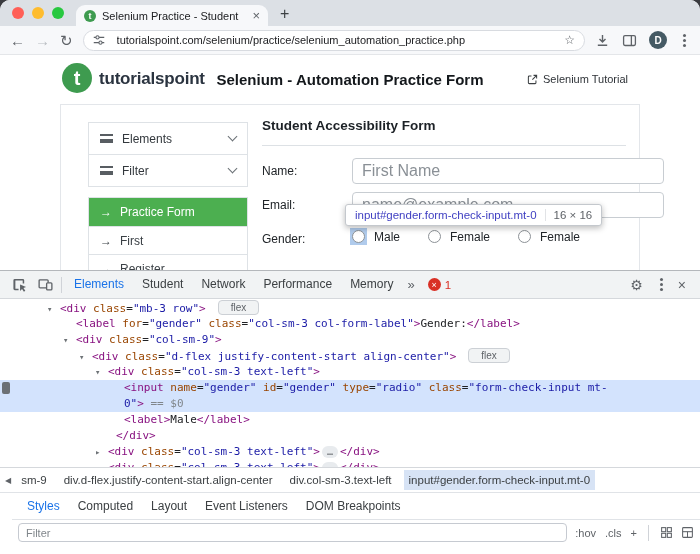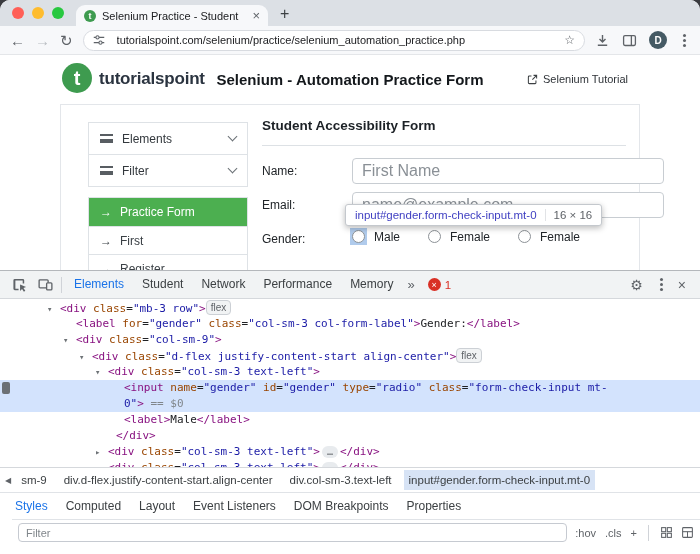--- a/index.html
+++ b/index.html
@@ -78,29 +78,29 @@
   .dt-kebab{margin-right:15px;}
   .dt-close{font-size:14px;color:#5f6368;margin-right:8px;}
 
   .dom{position:absolute;top:29px;left:0;right:0;height:167px;overflow:hidden;font-family:"DejaVu Sans Mono","Liberation Mono",monospace;font-size:11px;}
   .tree-row{height:16px;line-height:16px;white-space:pre;position:relative;}
   .tree-row.sel{background:#d3e3fd;}
   .tw-arrow{display:inline-block;width:13px;color:#6e7377;font-size:9px;}
   .tk-tag{color:#881280;} .tk-attr{color:#994500;} .tk-val{color:#1a1aa6;}
   .tk-text{color:#202124;} .tk-punc{color:#202124;} .tk-meta{color:#80868b;}
   .ell-pill{display:inline-block;padding:0 5px;border-radius:7px;background:#e8ebee;color:#5f6368;font-size:10px;line-height:12px;margin:0 2px;}
-  .flex-badge{display:inline-block;margin-left:0;padding:0 4px;border:1px solid #ccd0d5;border-radius:4px;background:#f1f3f4;color:#5f6368;font:10px/13px "Liberation Sans",sans-serif;vertical-align:1px;}
+  .flex-badge{display:inline-block;margin-left:12px;padding:0 12px;border:1px solid #ccd0d5;border-radius:4px;background:#f1f3f4;color:#5f6368;font:10px/13px "Liberation Sans",sans-serif;vertical-align:1px;}
   .grip{position:absolute;left:2px;top:2px;width:8px;height:12px;background:#6b7075;border-radius:2px;}
 
   .crumbs{position:absolute;top:196px;left:0;right:0;height:25px;border-top:1px solid #d5d8dc;background:#fff;display:flex;align-items:center;font-size:11.5px;color:#3c4043;overflow:hidden;}
   .crumb-scroll{font-size:8px;color:#5f6368;padding:0 5px;}
   .crumb{padding:4px 5px;margin-right:7px;white-space:nowrap;}
   .crumb.active{background:#d7e3f5;}
 
-  .pane-tabs{position:absolute;top:221px;left:0;right:0;height:27px;border-top:1px solid #e0e3e7;background:#fff;display:flex;align-items:center;padding-left:6px;}
+  .pane-tabs{position:absolute;top:221px;left:0;right:0;height:27px;border-top:1px solid #e0e3e7;background:#fff;display:flex;align-items:center;padding-left:18px;}
   .pane-tab{padding:0 9px;font-size:12px;color:#3c4043;line-height:26px;white-space:nowrap;}
   .pane-tab.active{color:#1a73e8;}
 
   .filter-row{position:absolute;top:248px;left:0;right:0;height:26px;border-top:1px solid #e0e3e7;background:#fff;display:flex;align-items:center;padding:0 6px;gap:8px;margin-left:12px;}
   .filter{flex:1;height:19px;border:1px solid #c6cad1;border-radius:4px;font-size:11px;padding:0 7px;color:#202124;font-family:"Liberation Sans",sans-serif;min-width:0;}
   .filter::placeholder{color:#80868b;}
   .toggles{display:flex;align-items:center;gap:9px;font-size:11px;color:#5f6368;}
   svg{display:block;}
 </style>
 </head>
@@ -291,21 +291,20 @@
           <span class="crumb active">input#gender.form-check-input.mt-0</span>
         </div>
     </div>
 
     <div class="pane-tabs">
         <span class="pane-tab active">Styles</span>
         <span class="pane-tab">Computed</span>
         <span class="pane-tab">Layout</span>
         <span class="pane-tab">Event Listeners</span>
         <span class="pane-tab">DOM Breakpoints</span>
-        <span class="pane-tab">Properties</span>
       </div>
 
     <div class="filter-row">
       <input class="filter" placeholder="Filter" style="">
       <div class="toggles">
           <span class="toggle">:hov</span>
           <span class="toggle">.cls</span>
           <span class="toggle">+</span>
         </div>
       <span class="vsep"></span>

